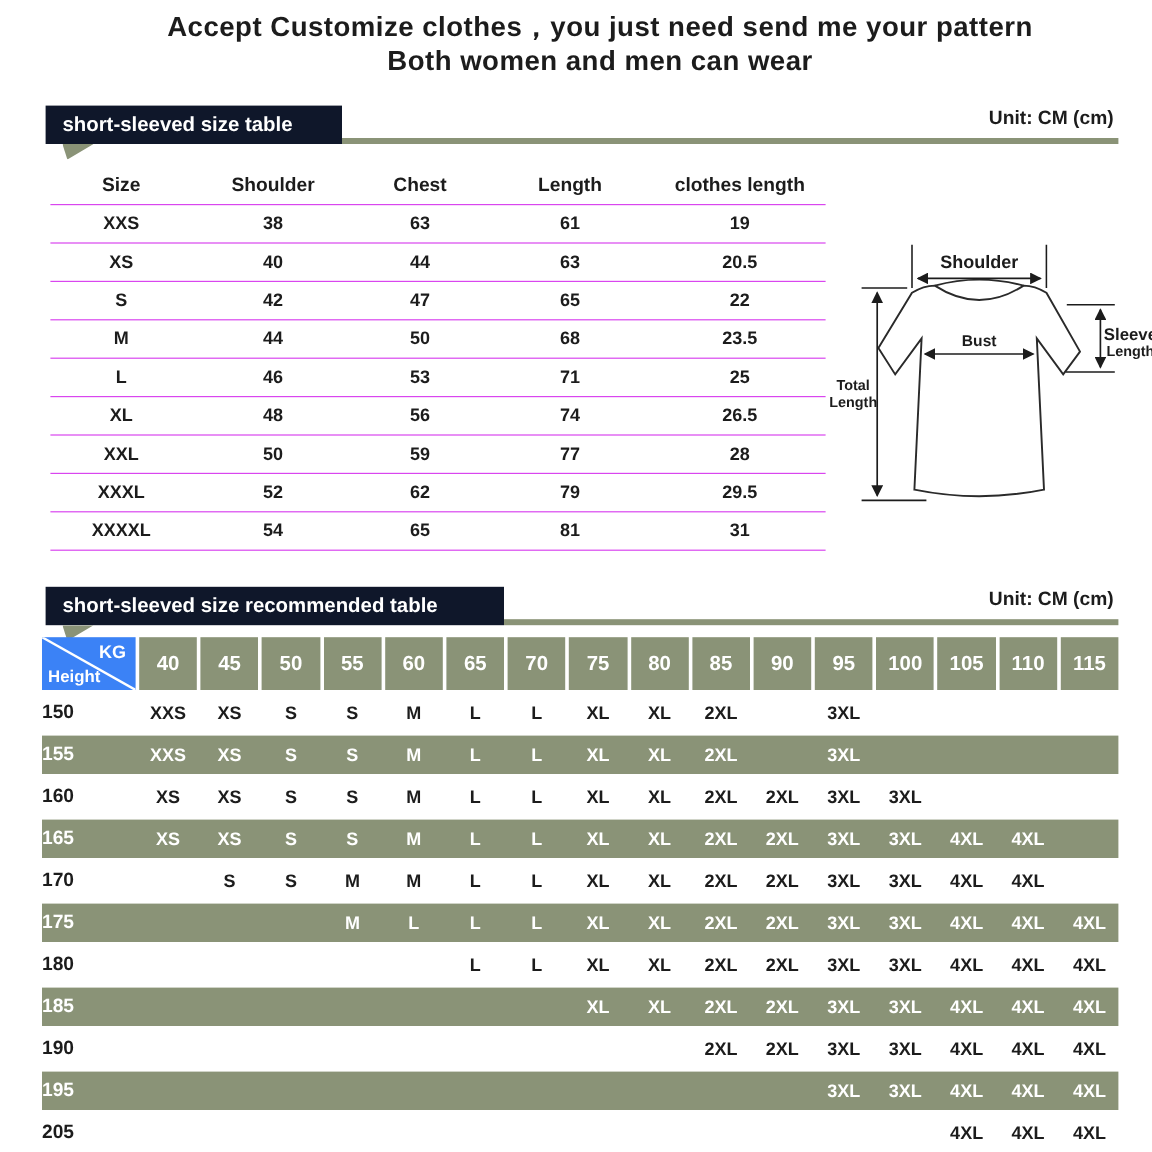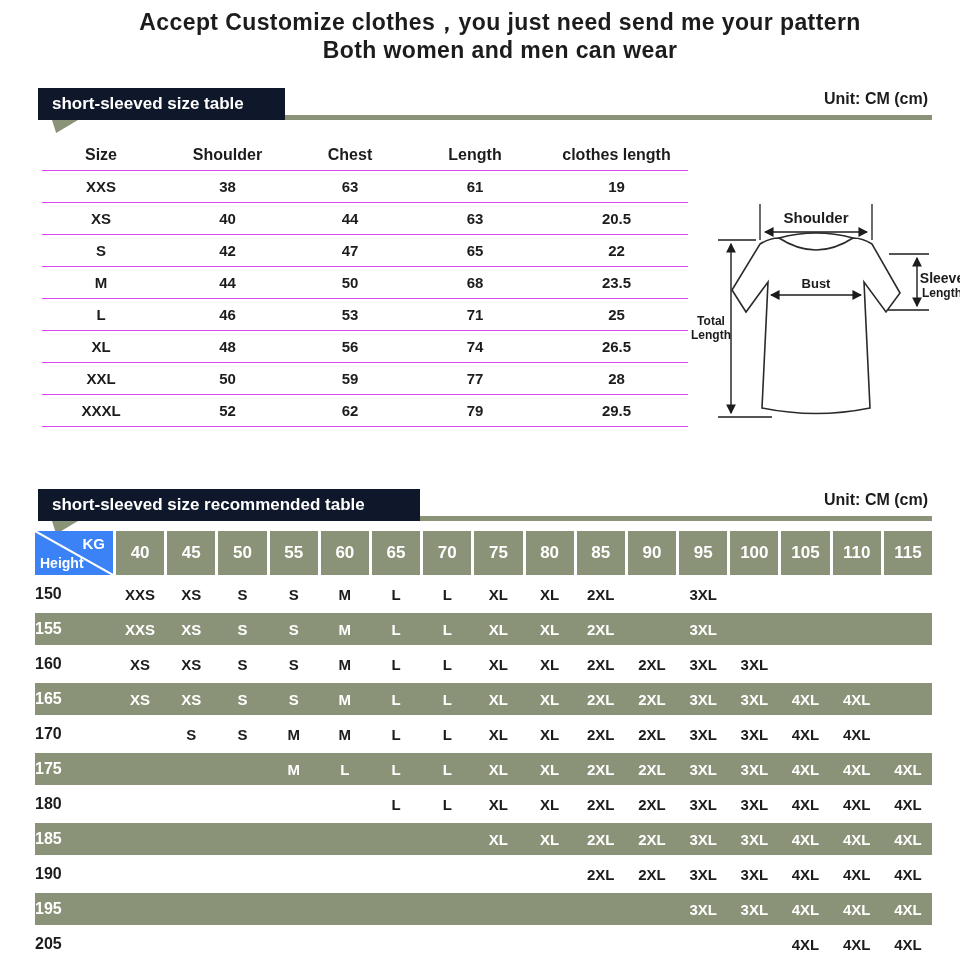--- a/index.html
+++ b/index.html
@@ -121,20 +121,27 @@
           <td>59</td>
           <td>77</td>
           <td>28</td>
         </tr>
         <tr>
           <td>XXXL</td>
           <td>52</td>
           <td>62</td>
           <td>79</td>
           <td>29.5</td>
+        </tr>
+        <tr>
+          <td>XXXXL</td>
+          <td>54</td>
+          <td>65</td>
+          <td>81</td>
+          <td>31</td>
         </tr>
       </tbody>
   </table>
 
   <svg class="shirt" width="292" height="250" viewBox="0 0 292 250">
     <defs>
       <marker id="ah" viewBox="0 0 8 8" refX="7" refY="4" markerWidth="7" markerHeight="7" orient="auto-start-reverse">
         <path d="M0,0 L8,4 L0,8 Z" fill="#1c1c1c"></path>
       </marker>
     </defs>

